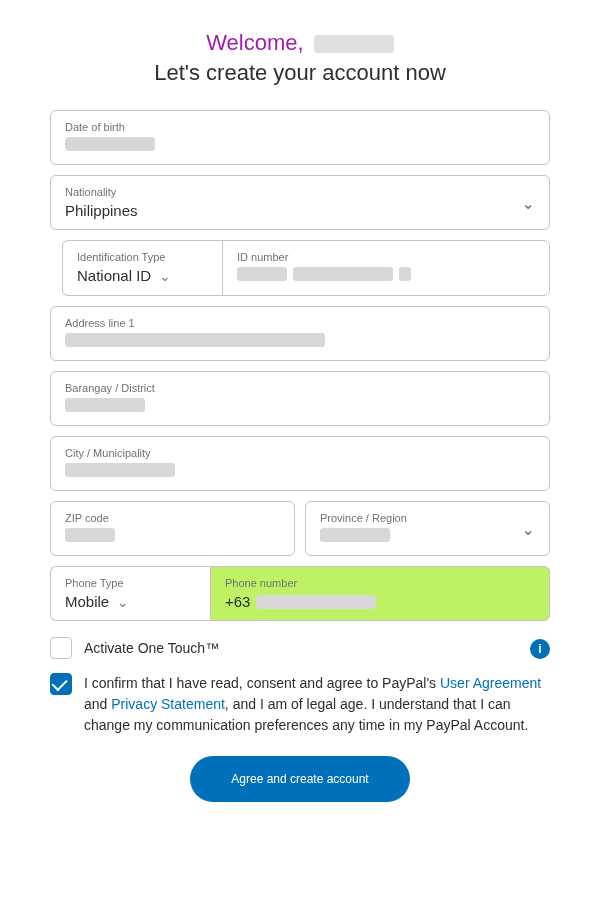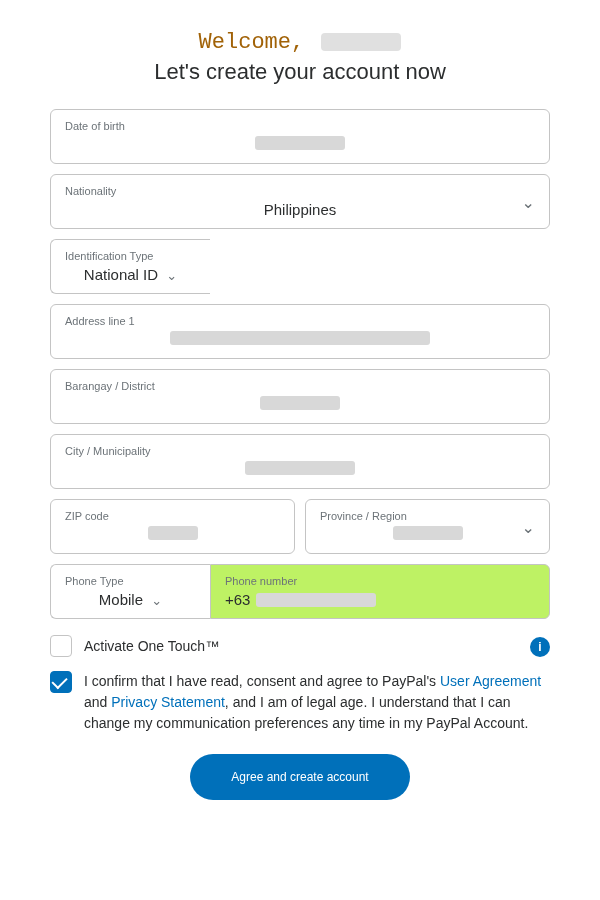--- a/index.html
+++ b/index.html
@@ -11,23 +11,22 @@
       color: #2c2e2f;
       padding: 30px 20px 40px;
     }
     .header {
       text-align: center;
       margin-bottom: 24px;
     }
     .header h1 {
       font-size: 22px;
       font-weight: 400;
-      color: #a16207;
+      color: #a21caf;
       margin-bottom: 4px;
-      font-family: Liberation Mono, monospace;
     }
     .header h1 .username {
       display: inline-block;
       background: #e0e0e0;
       color: transparent;
       border-radius: 4px;
       width: 80px;
       height: 18px;
       vertical-align: middle;
       margin-left: 4px;
@@ -55,21 +54,20 @@
     .field-group label {
       font-size: 11px;
       color: #6c7378;
       display: block;
       margin-bottom: 4px;
     }
 
     .field-value {
       font-size: 15px;
       color: #2c2e2f;
-      text-align: center;
     }
 
     .select-arrow {
       position: absolute;
       right: 14px;
       top: 50%;
       transform: translateY(-50%);
       color: #6c7378;
       font-size: 16px;
     }
@@ -82,20 +80,21 @@
 
     .split-row .field-group {
       flex: 1;
       margin-bottom: 0;
     }
 
     .id-row {
       display: flex;
       gap: 0;
       margin-bottom: 10px;
+      margin-left: 12px;
     }
 
     .id-row .field-group-left {
       border: 1px solid #c4c4c4;
       border-right: none;
       border-radius: 6px 0 0 6px;
       padding: 10px 14px;
       position: relative;
       background: #fff;
       min-width: 160px;
@@ -356,20 +355,28 @@
   </div>
 
   <div class="id-row">
     <div class="field-group-left">
       <label>Identification Type</label>
       <div class="field-value">
         <span>National ID</span>
         <span style="color:#6c7378; margin-left:4px; font-size:13px;">⌄</span>
       </div>
     </div>
+    <div class="field-group-right">
+      <label>ID number</label>
+      <div class="field-value blurred-id">
+        <span class="blurred-id-part1"></span>
+        <span class="blurred-id-part2"></span>
+        <span class="blurred-id-part3"></span>
+      </div>
+    </div>
   </div>
 
   <div class="field-group">
     <label>Address line 1</label>
     <div class="field-value">
       <span class="blurred-addr"></span>
     </div>
   </div>
 
   <div class="field-group">

